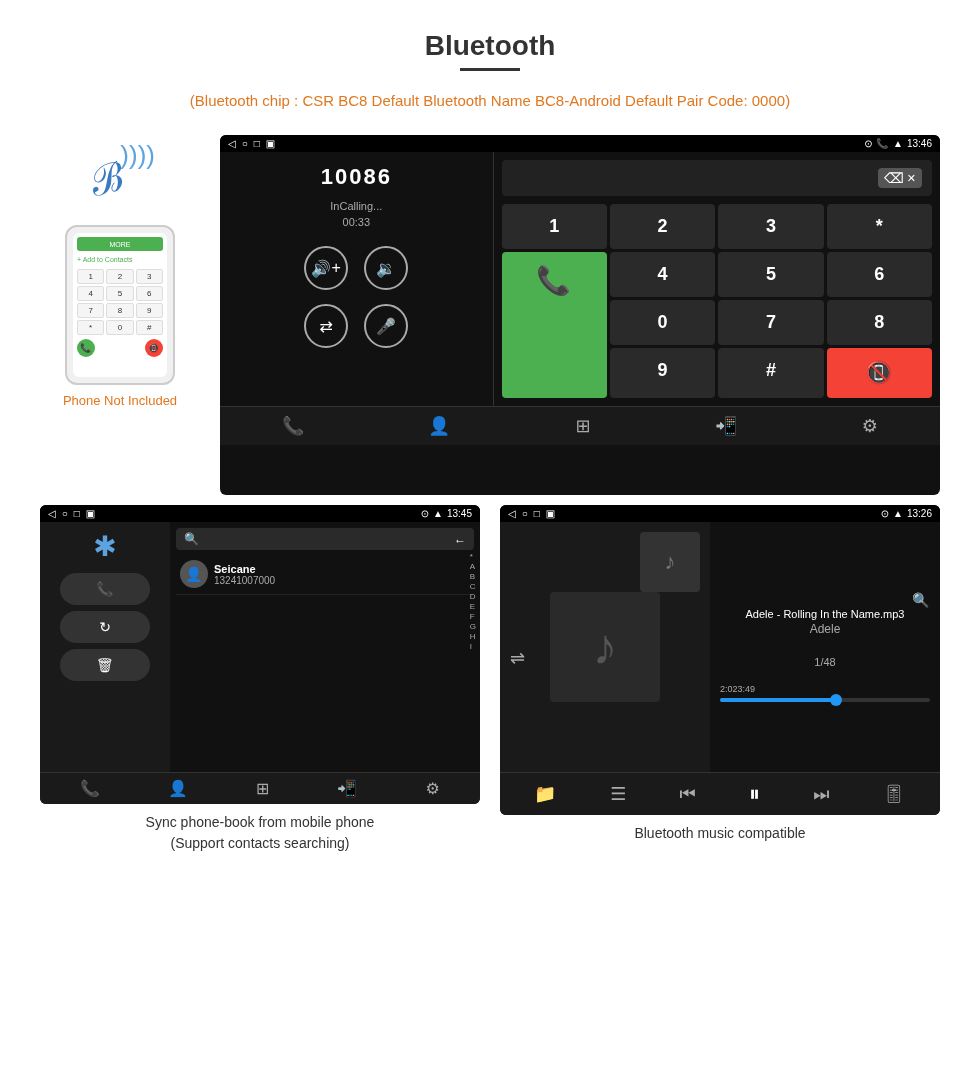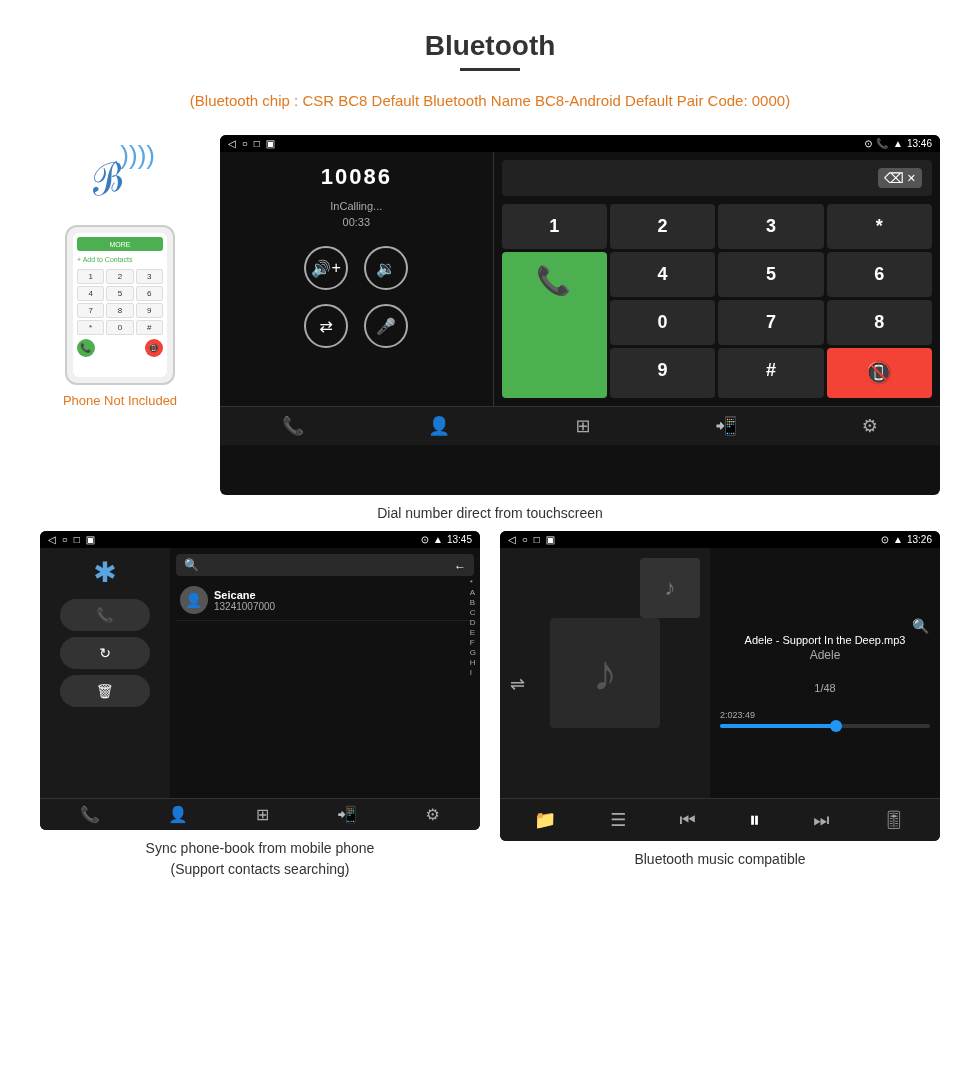--- a/index.html
+++ b/index.html
@@ -589,21 +589,20 @@
       <div class="bottom-nav">
         <span class="nav-icon">📞</span>
         <span class="nav-icon">👤</span>
         <span class="nav-icon">⊞</span>
         <span class="nav-icon">📲</span>
         <span class="nav-icon">⚙</span>
       </div>
     </div>
   </div>
 
-  <div class="dial-caption">Dial number direct from touchscreen</div>
 
   <div class="bottom-screenshots">
 
     <div class="screenshot-item">
       <div class="contacts-screen">
 
         <div class="contacts-status">
           <div style="display:flex;gap:6px;">
             <span>◁</span>
             <span>○</span>
@@ -693,21 +692,21 @@
             <div class="album-art-main">
               <span class="music-note-icon">♪</span>
             </div>
             <div class="album-art-small">
               <span style="font-size:22px;color:#777;">♪</span>
             </div>
           </div>
 
           <div class="music-info-area">
             <div class="search-icon-music">🔍</div>
-            <div class="song-title">Adele - Support In the Deep.mp3</div>
+            <div class="song-title">Adele - Rolling In the Name.mp3</div>
             <div class="song-artist">Adele</div>
             <div class="song-count">1/48</div>
             <div class="progress-area">
               <div class="progress-times">
                 <span>2:02</span>
                 <span>3:49</span>
               </div>
               <div class="progress-bar-bg">
                 <div class="progress-bar-fill"></div>
                 <div class="progress-dot"></div>

